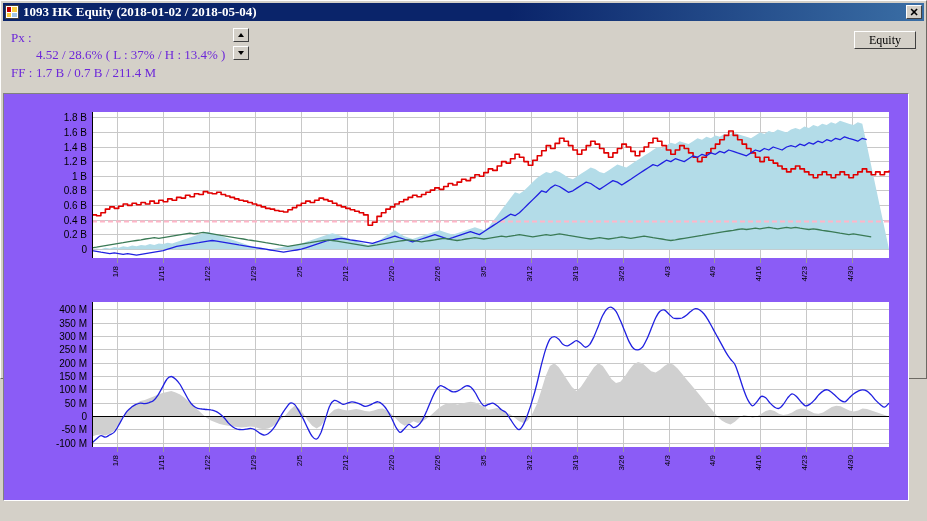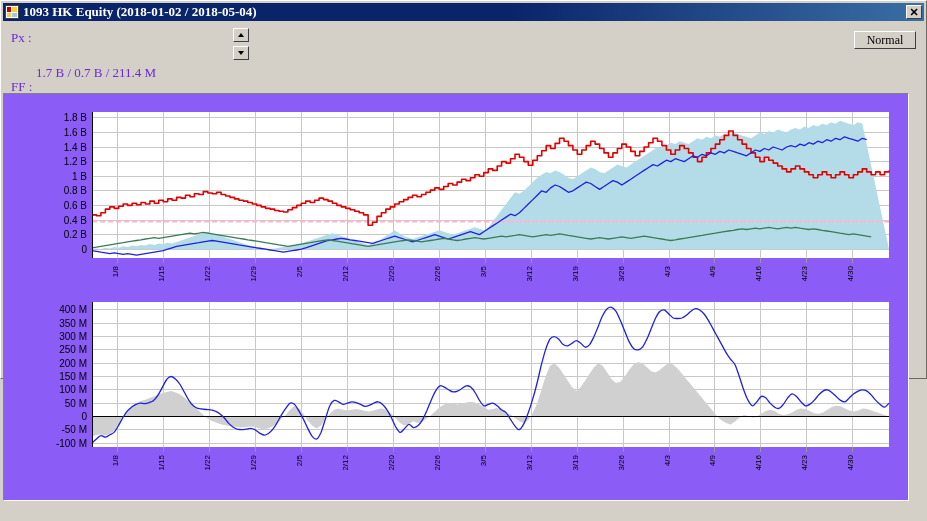--- a/index.html
+++ b/index.html
@@ -81,21 +81,21 @@
   .info-row {
     position: absolute;
     font-family: "Liberation Serif", serif;
     font-size: 13px;
     color: #6d28d9;
     white-space: nowrap;
   }
   #px-label  { left: 8px;  top: 7px; }
   #px-val1   { left: 33px; top: 7px; }
   #px-val2   { left: 33px; top: 24px; }
-  #ff-label  { left: 8px;  top: 56px; }
+  #ff-label  { left: 8px;  top: 42px; }
   #ff-val    { left: 33px; top: 42px; }
 
   .spin-btn {
     position: absolute;
     width: 16px; height: 14px;
     background: #d4d0c8;
     border-top: 1px solid #ffffff;
     border-left: 1px solid #ffffff;
     border-right: 1px solid #404040;
     border-bottom: 1px solid #404040;
@@ -166,27 +166,28 @@
         <i class="q2"></i>
         <i class="q3"></i>
         <i class="q4"></i>
     </span>
     <span id="title-text">1093 HK Equity (2018-01-02 / 2018-05-04)</span>
     <span id="close-button">✕</span>
   </div>
 
   <div id="infobar">
     <span class="info-row" id="px-label">Px :</span>
+    <span class="info-row" id="px-val2">4.52 / 28.6% ( L : 37% / H : 13.4% )</span>
     <span class="info-row" id="ff-label">FF :</span>
     <span class="info-row" id="ff-val">1.7 B / 0.7 B / 211.4 M</span>
 
     <span class="spin-btn" id="spin-up"></span>
     <span class="spin-btn" id="spin-down"></span>
 
-    <div id="normal-button">Normal</div>
+    <div id="normal-button">Equity</div>
   </div>
 
   <div id="chart-panel">
     <svg id="chart-svg" width="904" height="406" viewBox="0 0 904 406">
       <g id="upper-chart-group">
           <rect x="88" y="18" width="797" height="146" fill="#ffffff"></rect>
           <line x1="88" y1="23.840000000000003" x2="885" y2="23.840000000000003" stroke="#c8c8c8" stroke-width="1" shape-rendering="crispEdges"></line>
           <line x1="88" y1="38.43999999999998" x2="885" y2="38.43999999999998" stroke="#c8c8c8" stroke-width="1" shape-rendering="crispEdges"></line>
           <line x1="88" y1="53.03999999999999" x2="885" y2="53.03999999999999" stroke="#c8c8c8" stroke-width="1" shape-rendering="crispEdges"></line>
           <line x1="88" y1="67.64000000000001" x2="885" y2="67.64000000000001" stroke="#c8c8c8" stroke-width="1" shape-rendering="crispEdges"></line>

